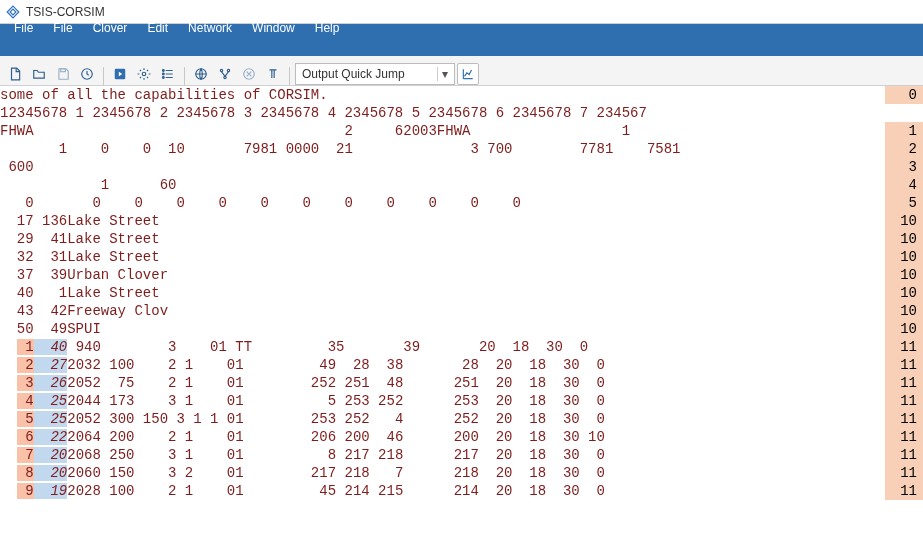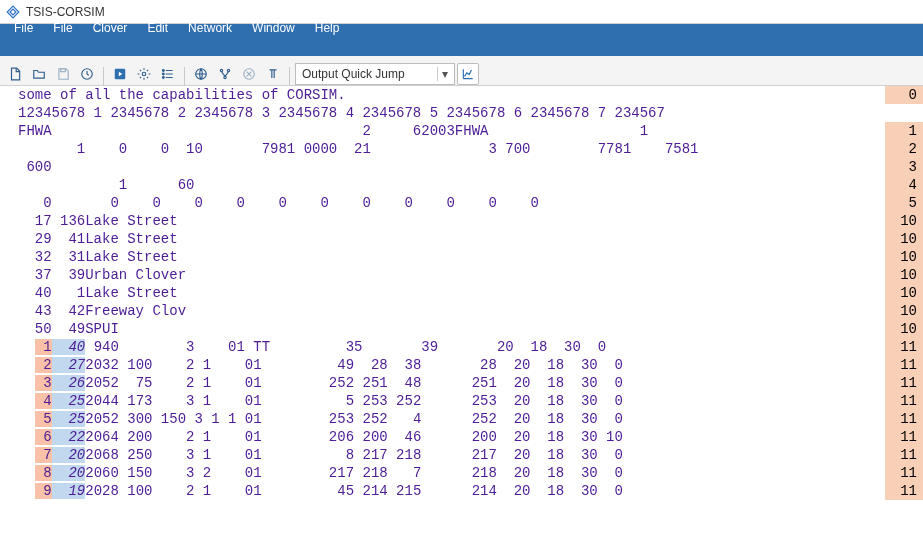--- a/index.html
+++ b/index.html
@@ -86,22 +86,22 @@
     position: relative;
     background: #fff;
     font-family: "Courier New", monospace;
     font-size: 14px;
     line-height: 18px;
     height: calc(546px - 24px - 24px - 30px);
     overflow: hidden;
   }
   .editor .textarea {
     white-space: pre;
-    padding: 0 18px;
-    color: #4c1d95;
+    padding: 0 0;
+    color: #7f1d1d;
     position: relative;
   }
   .gutter {
     position: absolute;
     right: 0;
     top: 0;
     width: 38px;
     text-align: right;
   }
   .gutter div {

